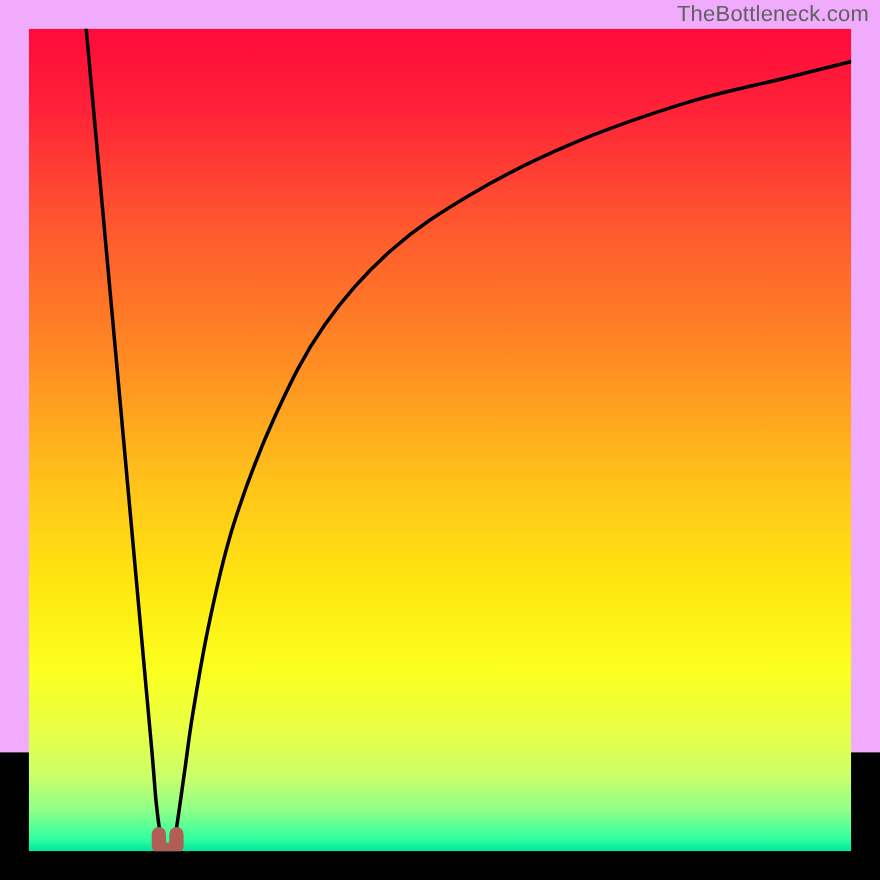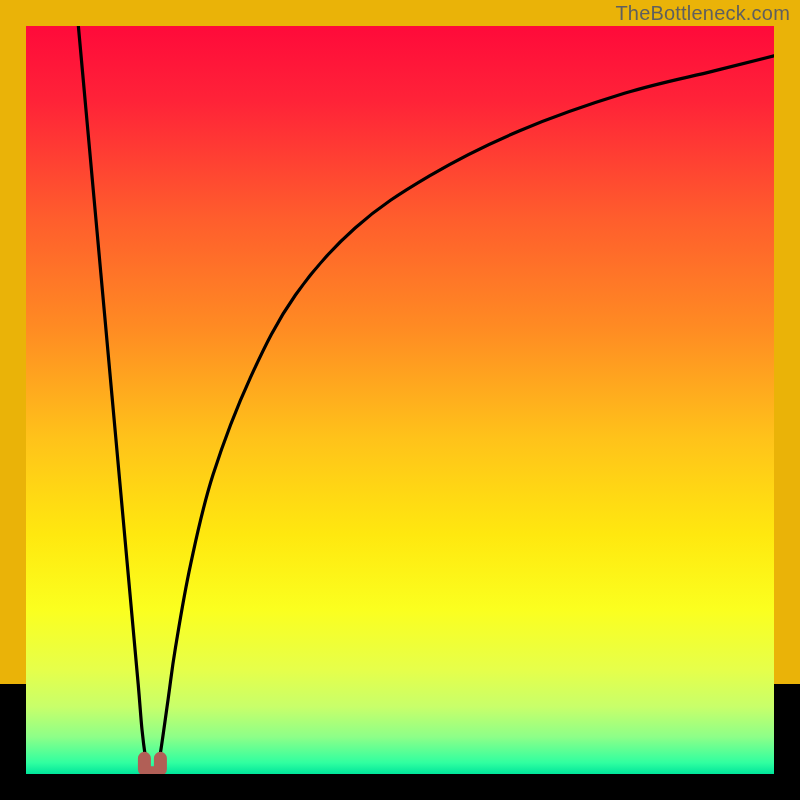--- a/index.html
+++ b/index.html
@@ -9,21 +9,21 @@
     height: 800px;
     background: #000;
     overflow: hidden;
   }
   .frame {
     position: absolute;
     left: 0;
     top: 0;
     width: 800px;
     height: 684px;
-    background: #eab308;
+    background: #f0abfc;
   }
   .plot-area {
     position: absolute;
     left: 26px;
     top: 26px;
     width: 748px;
     height: 748px;
     overflow: hidden;
   }
   .plot-area svg {

